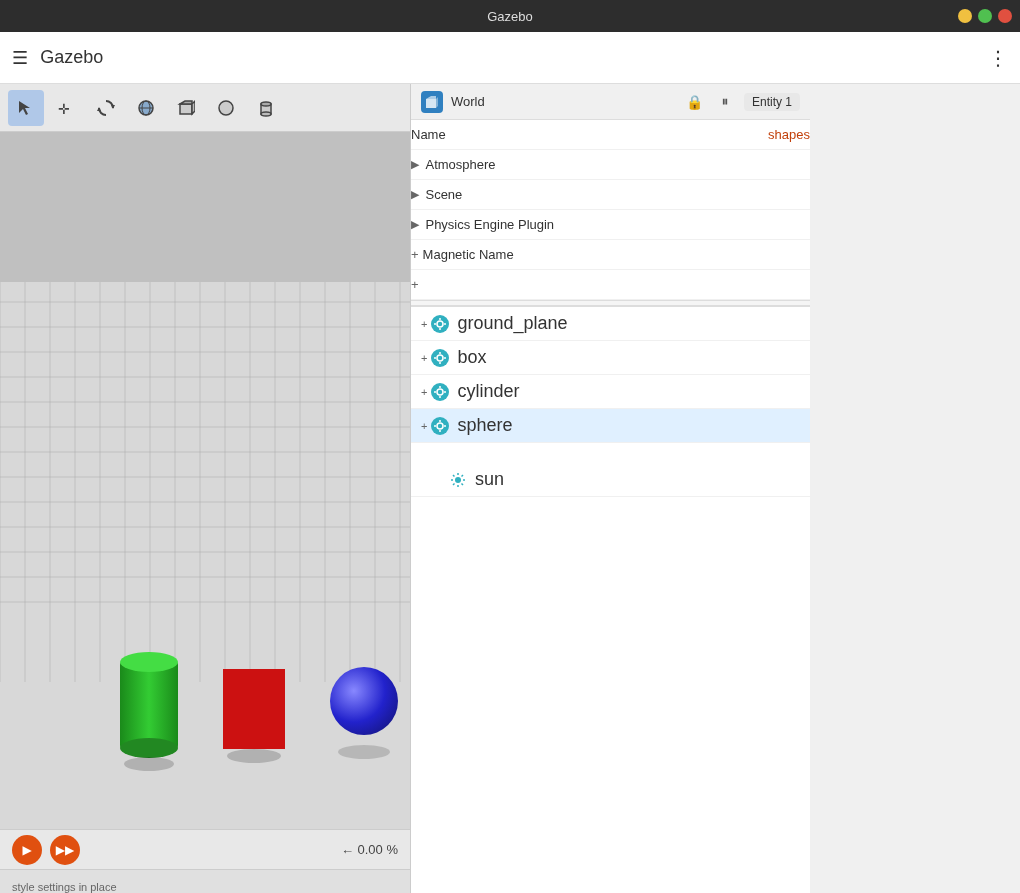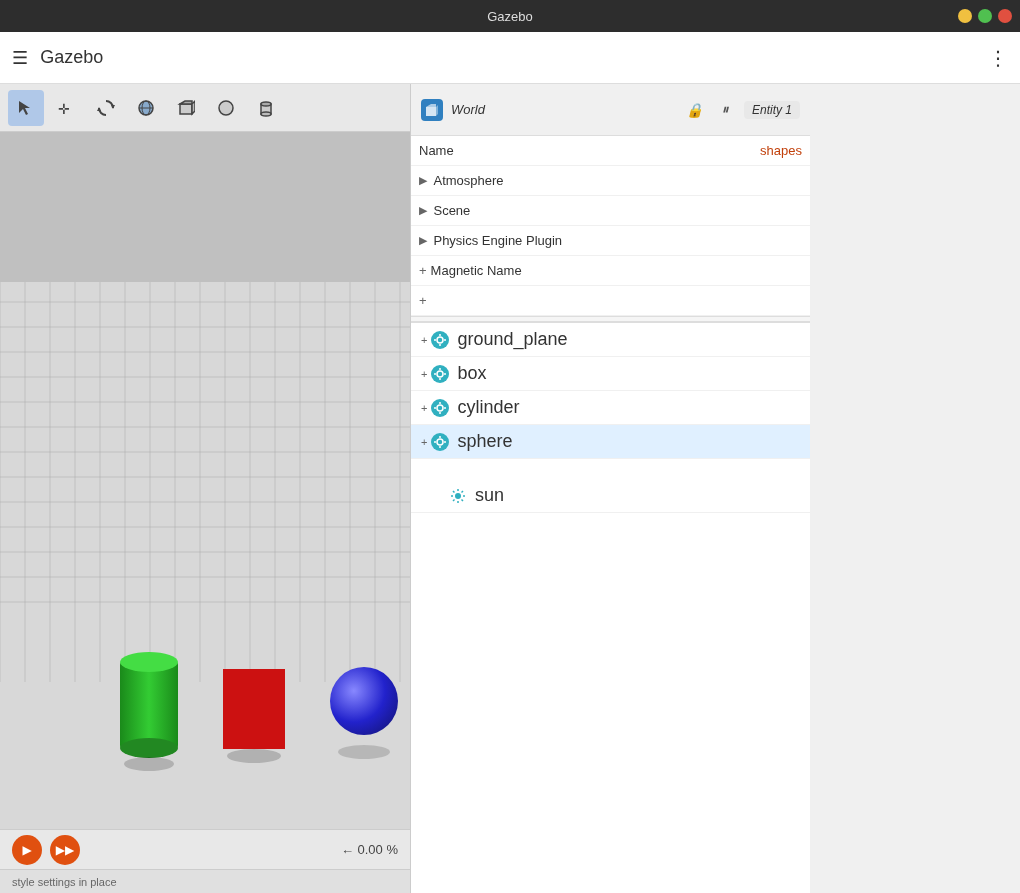--- a/index.html
+++ b/index.html
@@ -155,45 +155,44 @@
     .zoom-label {
       margin-left: auto;
       font-size: 13px;
       color: #444;
     }
     .statusbar {
       height: 24px;
       background: #e0e0e0;
       border-top: 1px solid #ccc;
       display: flex;
-      align-items: center;
+      align-items: flex-end;
       padding: 0 12px;
       font-size: 11px;
       color: #666;
     }
 
     
     .right-panel {
       width: 400px;
       background: #f5f5f5;
       border-left: 1px solid #ccc;
       display: flex;
       flex-direction: column;
     }
 
     
     .world-header {
-      height: 52px;
+      height: 36px;
       background: #f0f0f0;
       border-bottom: 1px solid #ddd;
       display: flex;
       align-items: center;
       padding: 0 10px;
       gap: 8px;
-      font-style: italic;
     }
     .world-icon {
       width: 22px; height: 22px;
       background: #3080c0;
       border-radius: 4px;
       display: flex; align-items: center; justify-content: center;
       color: white;
       font-size: 12px;
     }
     .world-title { font-weight: 500; color: #333; flex: 1; }
@@ -213,21 +212,21 @@
     }
 
     
     .properties-panel {
       border-bottom: 1px solid #ddd;
       background: white;
     }
     .prop-row {
       display: flex;
       align-items: center;
-      padding: 6px 8px;
+      padding: 6px 0;
       border-bottom: 1px solid #f0f0f0;
       min-height: 30px;
     }
     .prop-label { flex: 1; color: #333; font-size: 13px; }
     .prop-value { color: #c2410c; font-size: 13px; font-weight: 500; }
     .prop-expand {
       color: #666;
       font-size: 11px;
       margin-right: 6px;
       cursor: pointer;

